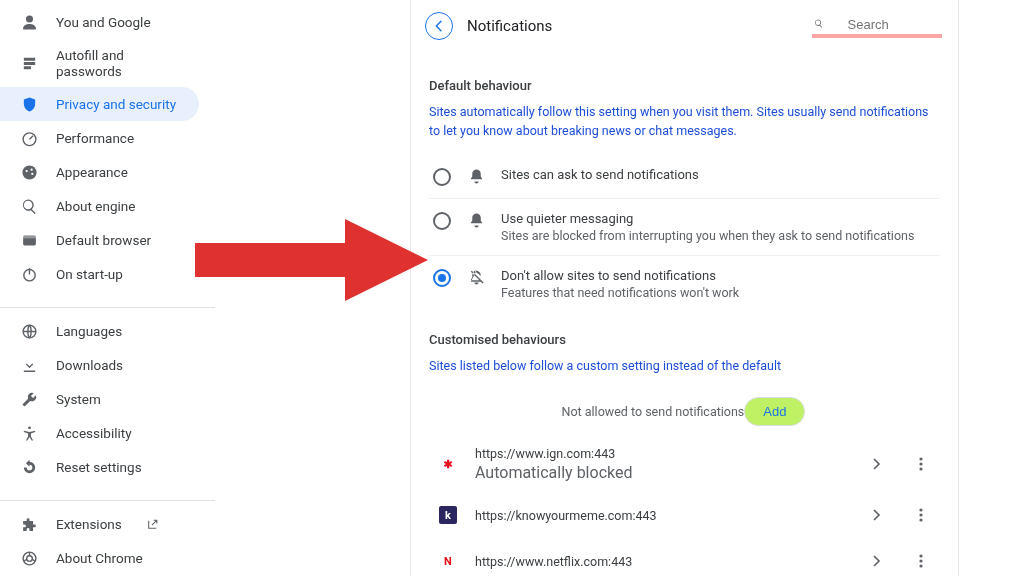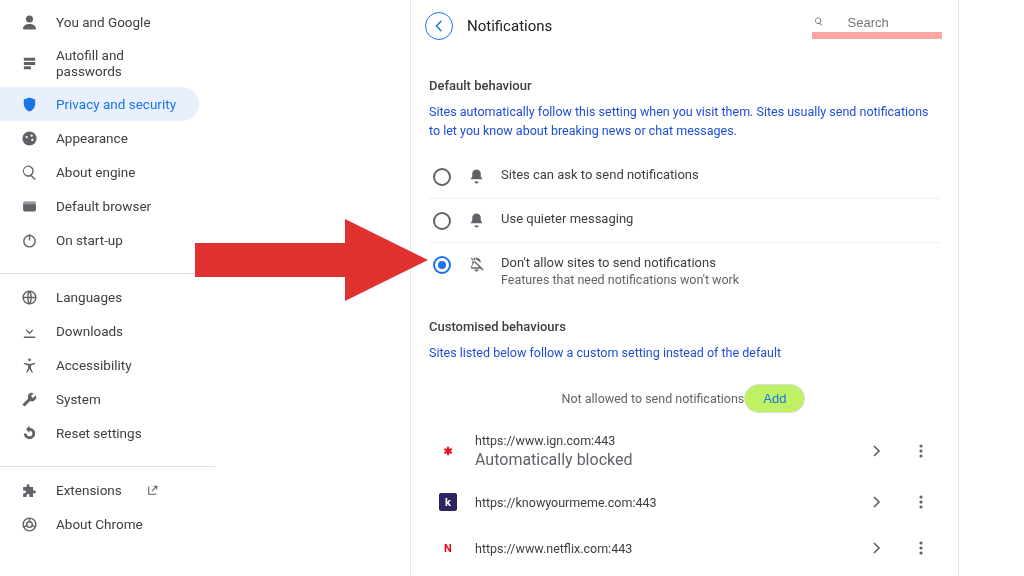--- a/index.html
+++ b/index.html
@@ -11,21 +11,21 @@
   .sidebar-item.active { background: #e8f0fe; color: #1a73e8; }
   .sidebar-item .icon { width: 18px; height: 18px; display: flex; align-items: center; justify-content: center; flex-shrink: 0; }
   .sidebar-item .label { font-size: 13.5px; }
   .sidebar-item.active .icon svg { fill:#1a73e8; }
   .sidebar-item .ext-icon { margin-left: 6px; }
   .sidebar { position: absolute; left:0; top:0; bottom:0; }
   .content { position:absolute; left:410px; right:65px; top:0; bottom:0; border-left:1px solid #e8e8e8; border-right:1px solid #e8e8e8; }
   .header { display:flex; align-items:center; padding:12px 16px 12px 14px; gap:14px; }
   .back-btn { width:28px; height:28px; border:1.5px solid #1a73e8; border-radius:50%; display:flex; align-items:center; justify-content:center; cursor:pointer; }
   .page-title { font-size:15px; color:#202124; font-weight:400; flex:1; }
-  .search-box { display:flex; gap:24px; border-bottom:7px solid #fca5a5; padding:2px 2px; width:130px; }
+  .search-box { display:flex; gap:24px; border-bottom:4px solid #fca5a5; padding:2px 2px; width:130px; }
   .search-input { border:none; outline:none; font-size:13px; width:100%; background:transparent; color:#5f6368; }
   .section { padding: 26px 18px 10px 18px; }
   .section h3 { font-size:13px; font-weight:500; color:#3c4043; margin-bottom:10px; }
   .section-desc { font-size:12.5px; color:#1d4ed8; line-height:1.5; margin-bottom:14px; }
   .radios { }
   .radio-row { display:flex; align-items:flex-start; gap:16px; padding:12px 6px 12px 4px; border-top:1px solid #f0f0f0; cursor:pointer; }
   .radio-row:first-child { border-top:none; }
   .radio-outer { width:18px; height:18px; border:2px solid #5f6368; border-radius:50%; margin-top:1px; flex-shrink:0; display:flex; align-items:center; justify-content:center; }
   .radio-outer.selected { border-color:#1a73e8; }
   .radio-inner { width:8px; height:8px; background:#1a73e8; border-radius:50%; }
@@ -69,20 +69,29 @@
       <div class="sidebar-item active">
         <span class="icon">
           <svg width="17" height="17" viewBox="0 0 24 24" fill="#5f6368">
             <path d="M12 2l8 3v6c0 5-3.5 9.7-8 11-4.5-1.3-8-6-8-11V5l8-3z"></path>
           </svg>
         </span>
         <span class="label">Privacy and security</span>
       </div>
       <div class="sidebar-item">
         <span class="icon">
+          <svg width="17" height="17" viewBox="0 0 24 24" fill="none" stroke="#5f6368" stroke-width="2">
+            <circle cx="12" cy="13" r="9"></circle>
+            <path d="M12 13l5-5"></path>
+          </svg>
+        </span>
+        <span class="label">Performance</span>
+      </div>
+      <div class="sidebar-item">
+        <span class="icon">
           <svg width="17" height="17" viewBox="0 0 24 24" fill="#5f6368">
             <circle cx="12" cy="12" r="10"></circle>
             <circle cx="8" cy="10" r="1.6" fill="#fff"></circle>
             <circle cx="15" cy="8" r="1.6" fill="#fff"></circle>
             <circle cx="16" cy="14" r="1.6" fill="#fff"></circle>
           </svg>
         </span>
         <span class="label">Appearance</span>
       </div>
       <div class="sidebar-item">
@@ -127,33 +136,33 @@
         <span class="icon">
           <svg width="17" height="17" viewBox="0 0 24 24" fill="#5f6368">
             <path d="M12 3v10l4-4 1.4 1.4L12 16 6.6 10.4 8 9l4 4V3zM4 19h16v2H4z"></path>
           </svg>
         </span>
         <span class="label">Downloads</span>
       </div>
       <div class="sidebar-item">
         <span class="icon">
           <svg width="17" height="17" viewBox="0 0 24 24" fill="#5f6368">
+            <path d="M21 6a6 6 0 01-8 8l-8 8-3-3 8-8a6 6 0 018-8l-4 4 3 3 4-4z"></path>
+          </svg>
+        </span>
+        <span class="label">System</span>
+      </div>
+      <div class="sidebar-item">
+        <span class="icon">
+          <svg width="17" height="17" viewBox="0 0 24 24" fill="#5f6368">
             <circle cx="12" cy="4" r="2"></circle>
             <path d="M4 8l8 2 8-2v2l-6 2v4l3 6h-2l-3-5-3 5H7l3-6v-4L4 10z"></path>
           </svg>
         </span>
         <span class="label">Accessibility</span>
-      </div>
-      <div class="sidebar-item">
-        <span class="icon">
-          <svg width="17" height="17" viewBox="0 0 24 24" fill="#5f6368">
-            <path d="M21 6a6 6 0 01-8 8l-8 8-3-3 8-8a6 6 0 018-8l-4 4 3 3 4-4z"></path>
-          </svg>
-        </span>
-        <span class="label">System</span>
       </div>
       <div class="sidebar-item">
         <span class="icon">
           <svg width="17" height="17" viewBox="0 0 24 24" fill="none" stroke="#5f6368" stroke-width="2">
             <path d="M4 12a8 8 0 108-8V1L7 6l5 5V8a4 4 0 11-4 4H4z" fill="#5f6368" stroke="none"></path>
           </svg>
         </span>
         <span class="label">Reset settings</span>
       </div>
     </div>
@@ -218,20 +227,21 @@
         </div>
         <div class="radio-row">
           <div class="radio-outer"></div>
           <div class="radio-ic">
             <svg width="17" height="17" viewBox="0 0 24 24" fill="#5f6368">
               <path d="M12 2a6 6 0 00-6 6v4l-2 3v1h16v-1l-2-3V8a6 6 0 00-6-6zm0 20a3 3 0 003-3H9a3 3 0 003 3z"></path>
             </svg>
           </div>
           <div class="radio-texts">
             <div class="t1">Use quieter messaging</div>
+            <div class="t2">Sites are blocked from interrupting you when they ask to send notifications</div>
           </div>
         </div>
         <div class="radio-row">
           <div class="radio-outer selected">
             <div class="radio-inner"></div>
           </div>
           <div class="radio-ic">
             <svg width="17" height="17" viewBox="0 0 24 24" fill="#5f6368">
               <path d="M12 2a6 6 0 00-6 6v4l-2 3v1h12L4 4l1.4-1.4L22 19.2 20.6 20.6 18 18H4zm6 6v1.5L9.6 3.1A6 6 0 0118 8zM9 19a3 3 0 006 0H9z"></path>
             </svg>

